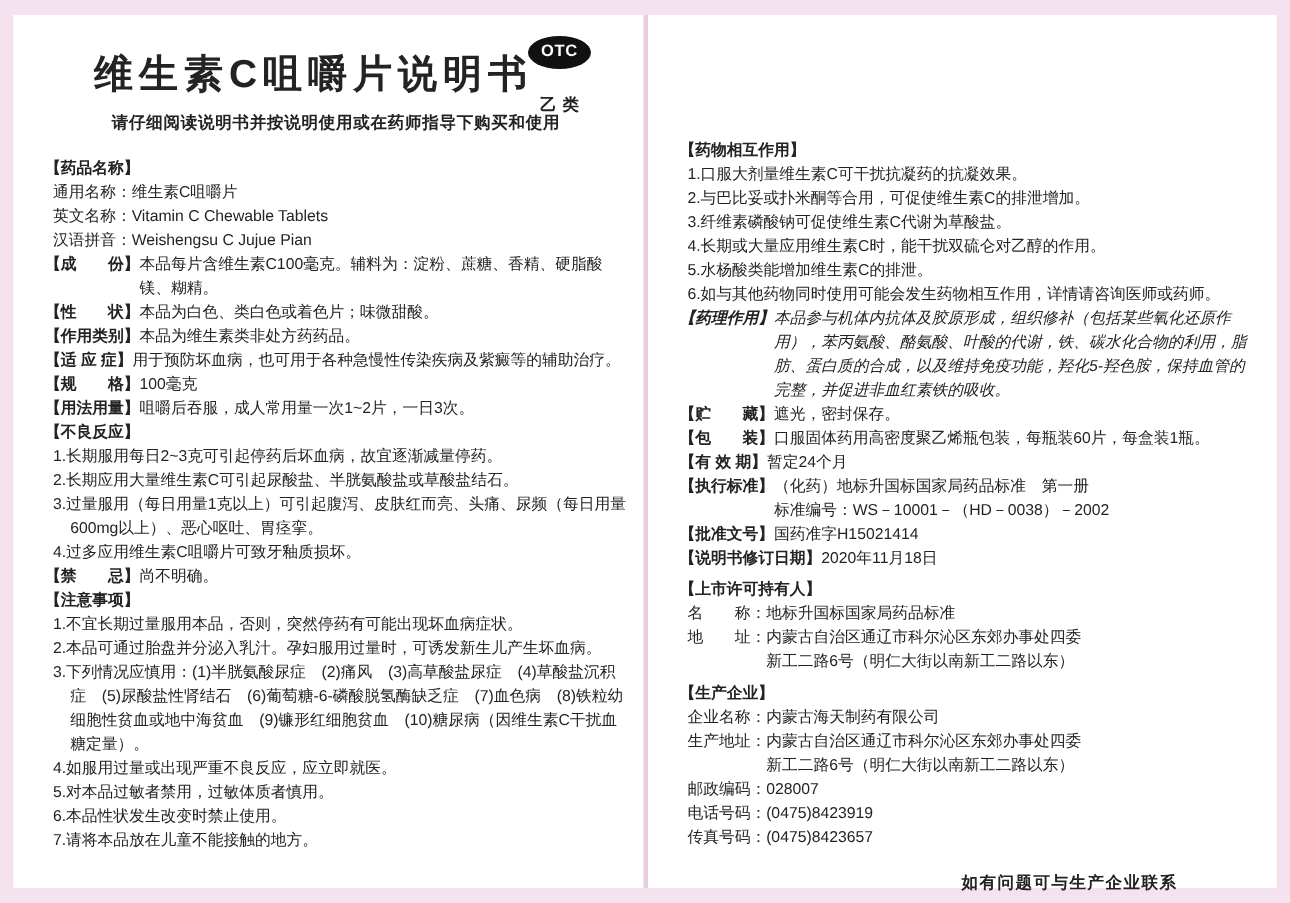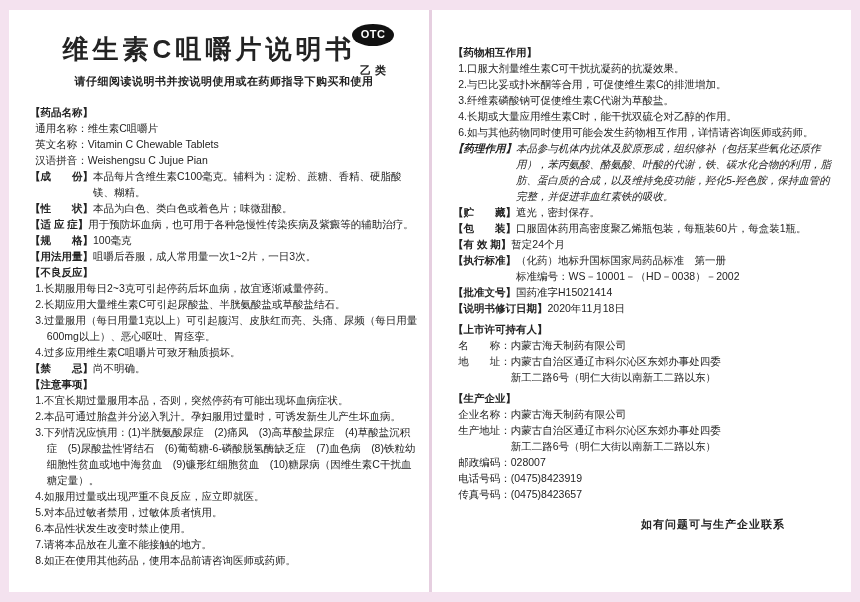--- a/index.html
+++ b/index.html
@@ -64,21 +64,21 @@
   .otc-class {
     margin-top: 19px;
     font-size: 11px;
     font-weight: bold;
     letter-spacing: 4px;
     padding-left: 4px;
   }
 
   .sections { font-size: 10.5px; line-height: 16px; }
   .col-left  .sections { margin-top: 15px; }
-  .col-right .sections { padding-top: 34px; }
+  .col-right .sections { padding-top: 82px; }
 
   .section.gap-before { margin-top: 5px; }
   .sec-first { white-space: pre-wrap; }
   .sec-head { font-weight: bold; }
   .sec-lines { }
   .line {
     padding-left: 1.1em;
     text-indent: -1.1em;
     white-space: pre-wrap;
   }
@@ -115,20 +115,23 @@
             <div class="line">汉语拼音：Weishengsu C Jujue Pian</div>
           </div>
         </div>
         <div class="section">
           <div class="sec-first" style="padding-left: 6em; text-indent: -6em;"><span class="sec-head">【成　　份】</span><span>本品每片含维生素C100毫克。辅料为：淀粉、蔗糖、香精、硬脂酸镁、糊精。</span></div>
         </div>
         <div class="section">
           <div class="sec-first" style="padding-left: 6em; text-indent: -6em;"><span class="sec-head">【性　　状】</span><span>本品为白色、类白色或着色片；味微甜酸。</span></div>
         </div>
         <div class="section">
+          <div class="sec-first" style="padding-left: 6em; text-indent: -6em;"><span class="sec-head">【作用类别】</span><span>本品为维生素类非处方药药品。</span></div>
+        </div>
+        <div class="section">
           <div class="sec-first" style="padding-left: 6em; text-indent: -6em;"><span class="sec-head">【适 应 症】</span><span>用于预防坏血病，也可用于各种急慢性传染疾病及紫癜等的辅助治疗。</span></div>
         </div>
         <div class="section">
           <div class="sec-first" style="padding-left: 6em; text-indent: -6em;"><span class="sec-head">【规　　格】</span><span>100毫克</span></div>
         </div>
         <div class="section">
           <div class="sec-first" style="padding-left: 6em; text-indent: -6em;"><span class="sec-head">【用法用量】</span><span>咀嚼后吞服，成人常用量一次1~2片，一日3次。</span></div>
         </div>
         <div class="section">
           <div class="sec-first"><span class="sec-head">【不良反应】</span></div>
@@ -145,35 +148,35 @@
         <div class="section">
           <div class="sec-first"><span class="sec-head">【注意事项】</span></div>
           <div class="sec-lines" style="padding-left: 0.5em;">
             <div class="line">1.不宜长期过量服用本品，否则，突然停药有可能出现坏血病症状。</div>
             <div class="line">2.本品可通过胎盘并分泌入乳汁。孕妇服用过量时，可诱发新生儿产生坏血病。</div>
             <div class="line">3.下列情况应慎用：(1)半胱氨酸尿症　(2)痛风　(3)高草酸盐尿症　(4)草酸盐沉积症　(5)尿酸盐性肾结石　(6)葡萄糖-6-磷酸脱氢酶缺乏症　(7)血色病　(8)铁粒幼细胞性贫血或地中海贫血　(9)镰形红细胞贫血　(10)糖尿病（因维生素C干扰血糖定量）。</div>
             <div class="line">4.如服用过量或出现严重不良反应，应立即就医。</div>
             <div class="line">5.对本品过敏者禁用，过敏体质者慎用。</div>
             <div class="line">6.本品性状发生改变时禁止使用。</div>
             <div class="line">7.请将本品放在儿童不能接触的地方。</div>
-            <div class="line">8.如正在使用其他药品，使用本品前请咨询医师或药师。</div>
           </div>
         </div>
       </div>
   </div>
 
   <div class="col col-right">
     <div class="sections" id="right-sections">
         <div class="section">
           <div class="sec-first"><span class="sec-head">【药物相互作用】</span></div>
           <div class="sec-lines" style="padding-left: 0.5em;">
             <div class="line">1.口服大剂量维生素C可干扰抗凝药的抗凝效果。</div>
             <div class="line">2.与巴比妥或扑米酮等合用，可促使维生素C的排泄增加。</div>
             <div class="line">3.纤维素磷酸钠可促使维生素C代谢为草酸盐。</div>
             <div class="line">4.长期或大量应用维生素C时，能干扰双硫仑对乙醇的作用。</div>
+            <div class="line">5.水杨酸类能增加维生素C的排泄。</div>
             <div class="line">6.如与其他药物同时使用可能会发生药物相互作用，详情请咨询医师或药师。</div>
           </div>
         </div>
         <div class="section">
           <div class="sec-first" style="padding-left: 6em; text-indent: -6em; font-style: italic;"><span class="sec-head">【药理作用】</span><span>本品参与机体内抗体及胶原形成，组织修补（包括某些氧化还原作用），苯丙氨酸、酪氨酸、叶酸的代谢，铁、碳水化合物的利用，脂肪、蛋白质的合成，以及维持免疫功能，羟化5-羟色胺，保持血管的完整，并促进非血红素铁的吸收。</span></div>
         </div>
         <div class="section">
           <div class="sec-first" style="padding-left: 6em; text-indent: -6em;"><span class="sec-head">【贮　　藏】</span><span>遮光，密封保存。</span></div>
         </div>
         <div class="section">
@@ -190,21 +193,21 @@
         </div>
         <div class="section">
           <div class="sec-first" style="padding-left: 6em; text-indent: -6em;"><span class="sec-head">【批准文号】</span><span>国药准字H15021414</span></div>
         </div>
         <div class="section">
           <div class="sec-first" style="padding-left: 9em; text-indent: -9em;"><span class="sec-head">【说明书修订日期】</span><span>2020年11月18日</span></div>
         </div>
         <div class="section gap-before">
           <div class="sec-first"><span class="sec-head">【上市许可持有人】</span></div>
           <div class="sec-lines" style="padding-left: 0.5em;">
-            <div class="line">名　　称：内蒙古海天制药有限公司</div>
+            <div class="line">名　　称：地标升国标国家局药品标准</div>
             <div class="line">地　　址：内蒙古自治区通辽市科尔沁区东郊办事处四委</div>
             <div class="line">　　　　　新工二路6号（明仁大街以南新工二路以东）</div>
           </div>
         </div>
         <div class="section gap-before">
           <div class="sec-first"><span class="sec-head">【生产企业】</span></div>
           <div class="sec-lines" style="padding-left: 0.5em;">
             <div class="line">企业名称：内蒙古海天制药有限公司</div>
             <div class="line">生产地址：内蒙古自治区通辽市科尔沁区东郊办事处四委</div>
             <div class="line">　　　　　新工二路6号（明仁大街以南新工二路以东）</div>

